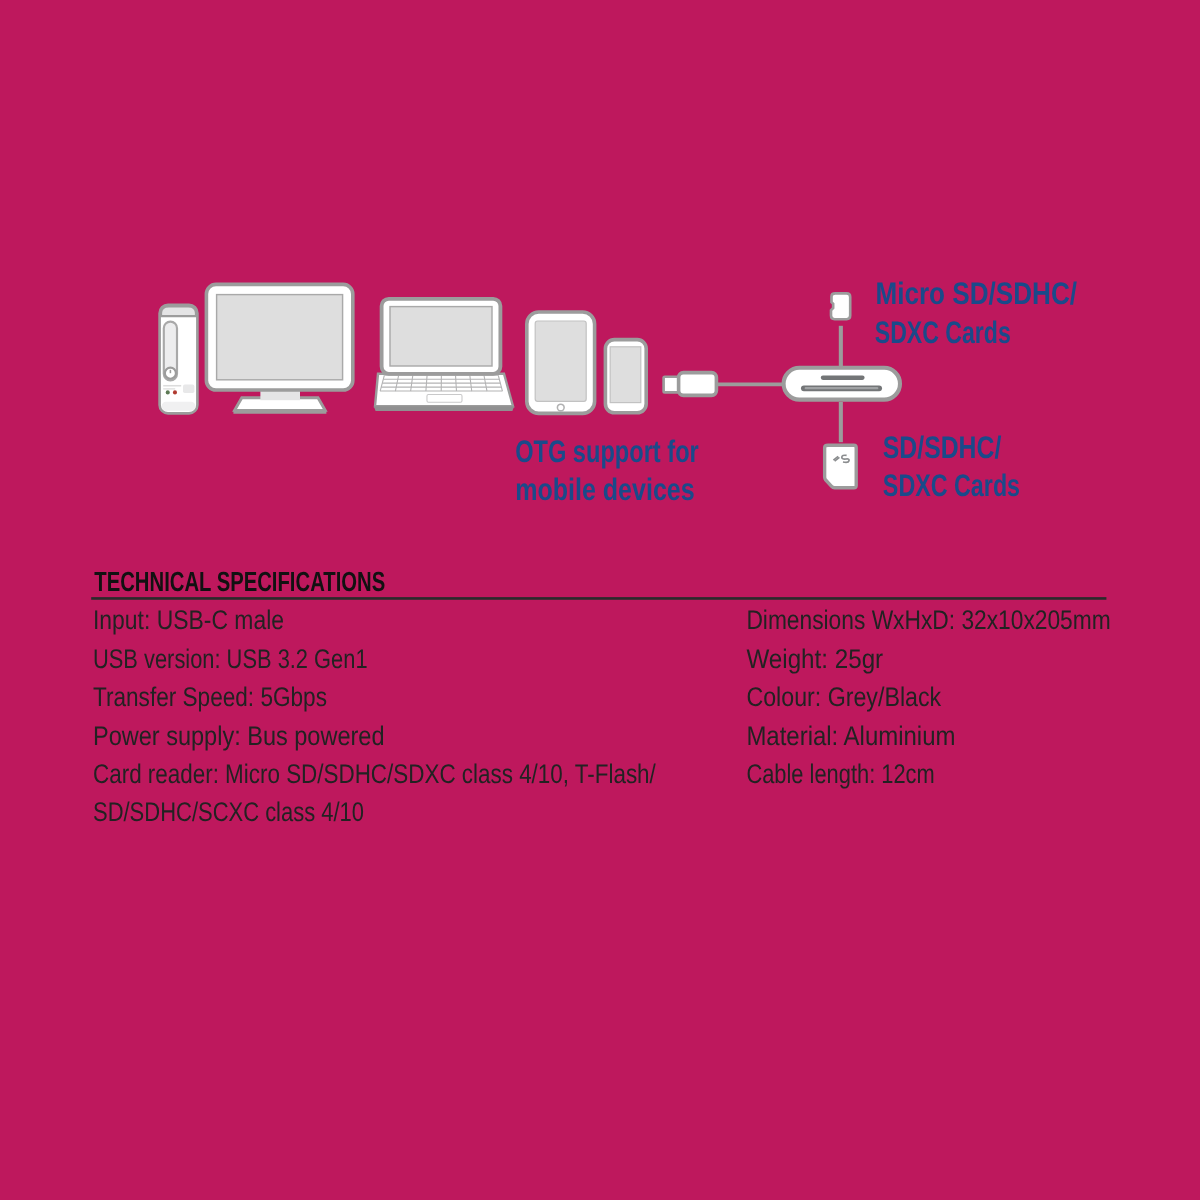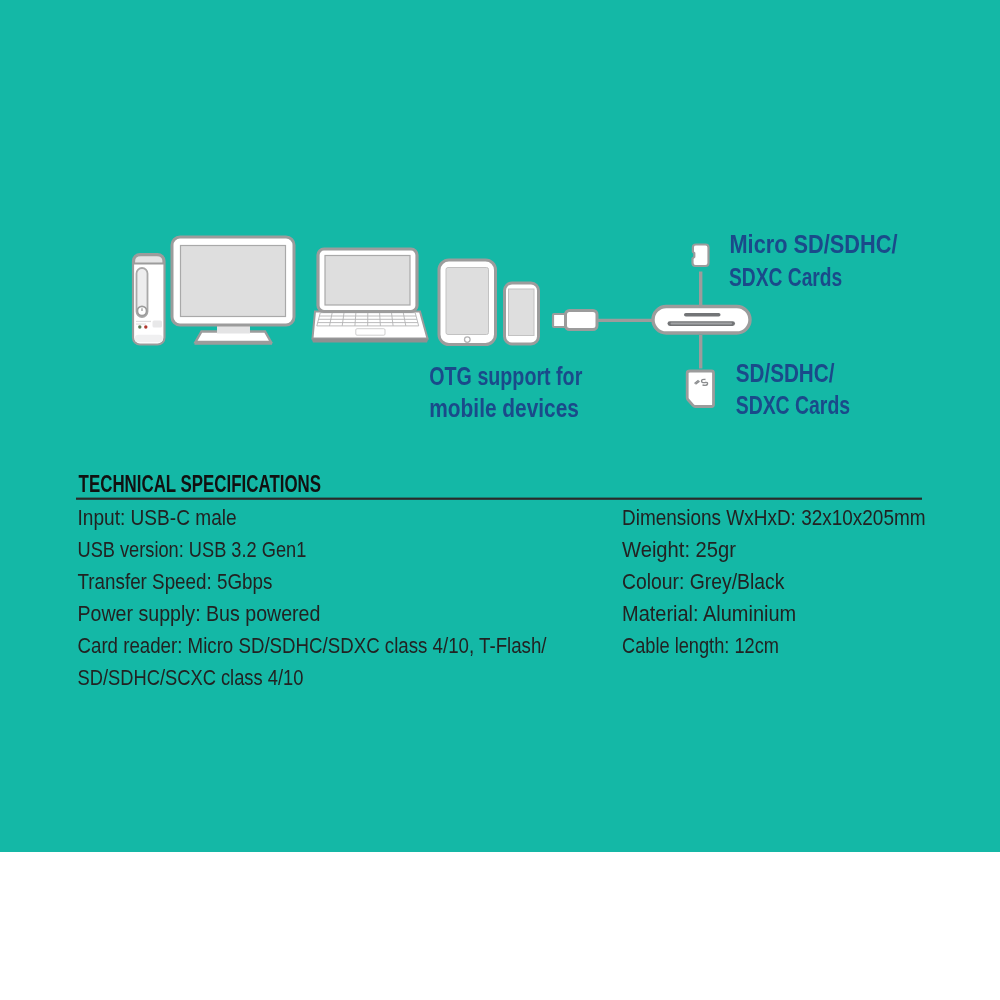--- a/index.html
+++ b/index.html
@@ -1,16 +1,16 @@
 <!DOCTYPE html>
 <html><head>
 <meta charset="utf-8">
 <style>
   html,body{margin:0;padding:0;background:#ffffff;}
-  #page{position:relative;width:1000px;height:852px;background:#14b8a6;overflow:hidden;}
+  #page{position:relative;width:1000px;height:1000px;background:#be185d;overflow:hidden;}
   svg{position:absolute;left:0;top:0;}
   text{font-family:"Liberation Sans",sans-serif;}
 </style>
 </head>
 <body>
 <div id="page">
 <svg width="1000" height="1000" viewBox="0 0 1000 1000">
 
   <g stroke="#9c9c9c" fill="#ffffff">
     <rect x="133" y="254" width="31.5" height="90.5" rx="7" stroke-width="2.2"></rect>

